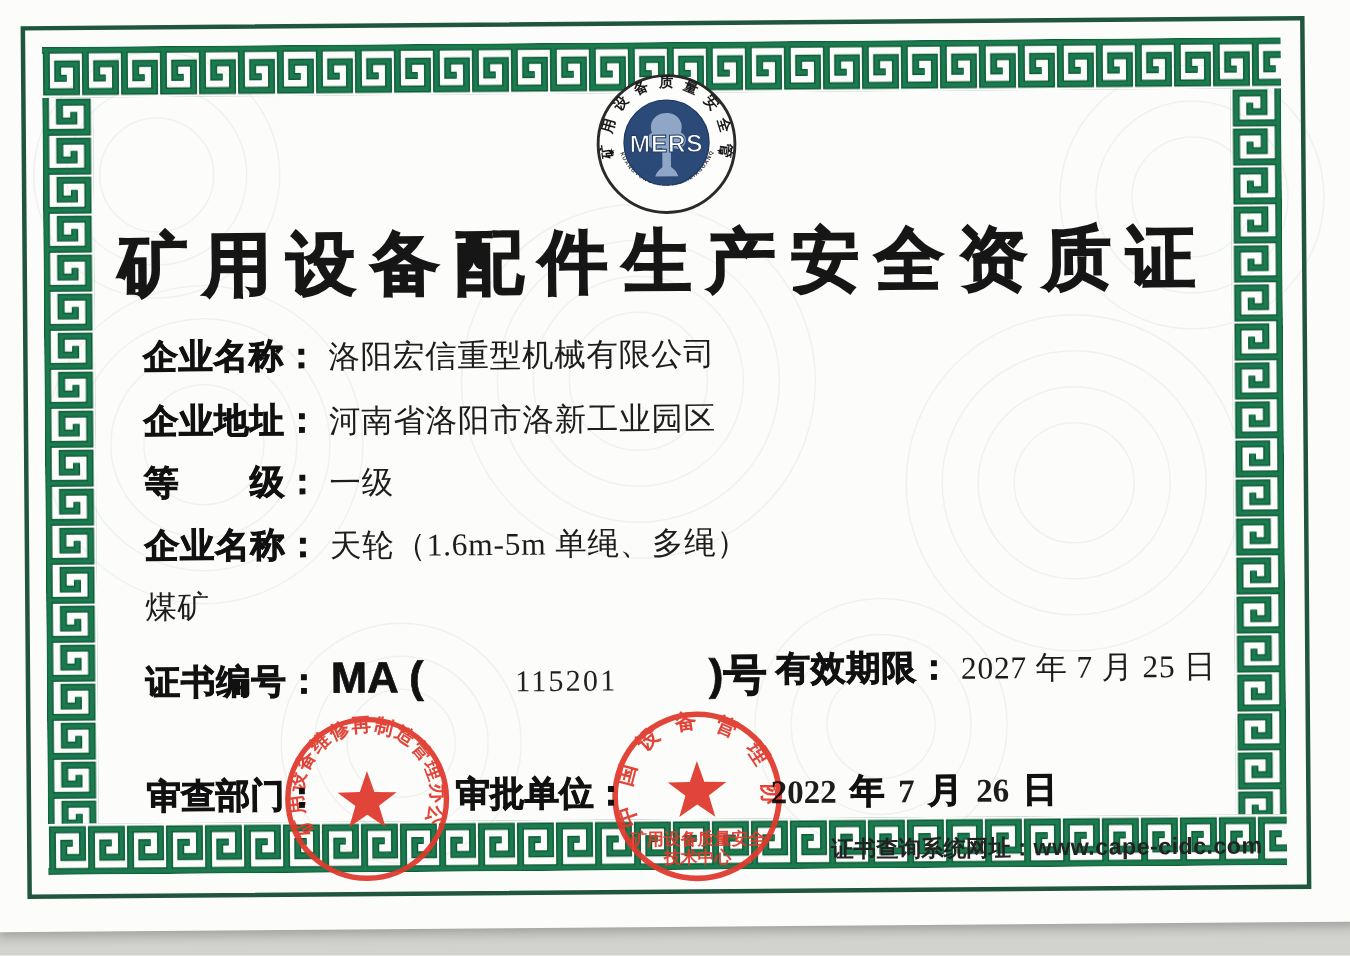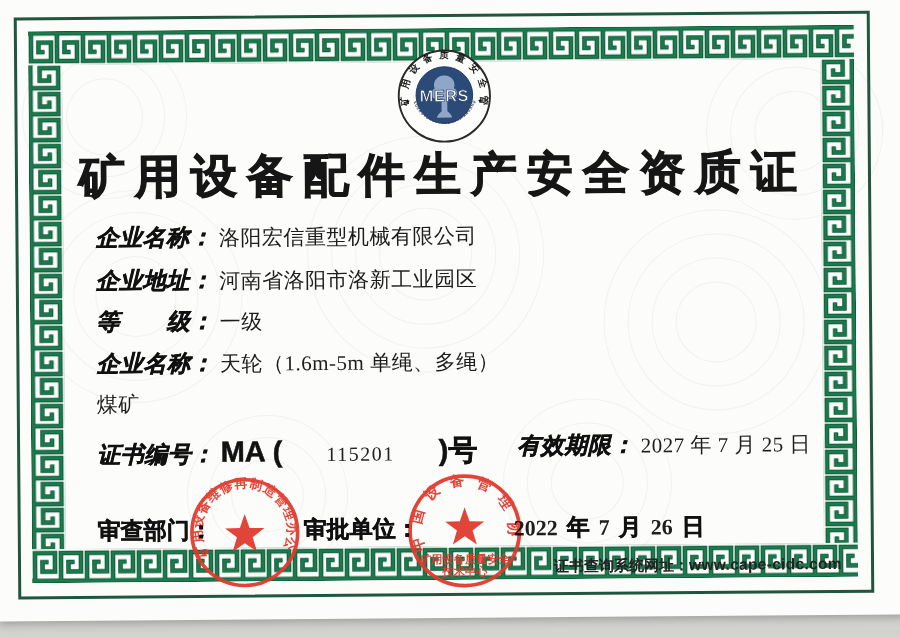--- a/index.html
+++ b/index.html
@@ -32,30 +32,30 @@
 
   .cert-title{
     position:absolute;left:0;top:150px;width:896px;margin:0;
     text-align:center;font-size:46px;font-weight:900;color:#161616;
     letter-spacing:10px;-webkit-text-stroke:1.1px #161616;
     font-family:"Liberation Sans",sans-serif;
   }
 
   .field-row{position:absolute;left:100px;display:flex;align-items:baseline;gap:6px;white-space:nowrap;}
   .f-label{
-    font-size:23px;font-weight:900;color:#111;letter-spacing:.5px;font-style:italic;
+    font-size:23px;font-weight:900;color:#111;letter-spacing:.5px;
     -webkit-text-stroke:.5px #111;
   }
   .f-value{
     font-family:"Liberation Serif",serif;font-size:21px;color:#1d1d1d;letter-spacing:.5px;
   }
   .row-1{top:226px}.row-2{top:269px}.row-3{top:310px}.row-4{top:352px}.row-5{top:394px}
   .row-certno{top:437px}
   .certno-prefix,.certno-suffix{font-size:29px;font-weight:900;color:#111;-webkit-text-stroke:.5px #111;}
-  .certno-number{font-family:"Liberation Serif",serif;font-size:20px;color:#222;margin:0 38px;letter-spacing:1.5px;}
+  .certno-number{font-family:"Liberation Serif",serif;font-size:20px;color:#222;margin:0 55px;letter-spacing:1.5px;}
   .valid-group{position:absolute;left:520px;top:437px;display:flex;align-items:baseline;gap:6px;white-space:nowrap;}
 
   .bottom-label{position:absolute;top:519px;font-size:23px;font-weight:900;color:#111;-webkit-text-stroke:.5px #111;white-space:nowrap;}
   .lbl-review{left:100px;}
   .lbl-approve{left:306px;}
   .issue-group{position:absolute;left:516px;top:519px;display:flex;align-items:baseline;white-space:nowrap;}
   .issue-group .f-label{margin-right:6px;}
   .d-num{font-family:"Liberation Serif",serif;font-size:22px;color:#1d1d1d;font-weight:bold;}
   .d-cjk{font-size:23px;font-weight:900;color:#111;-webkit-text-stroke:.5px #111;margin:0 9px;}
 

